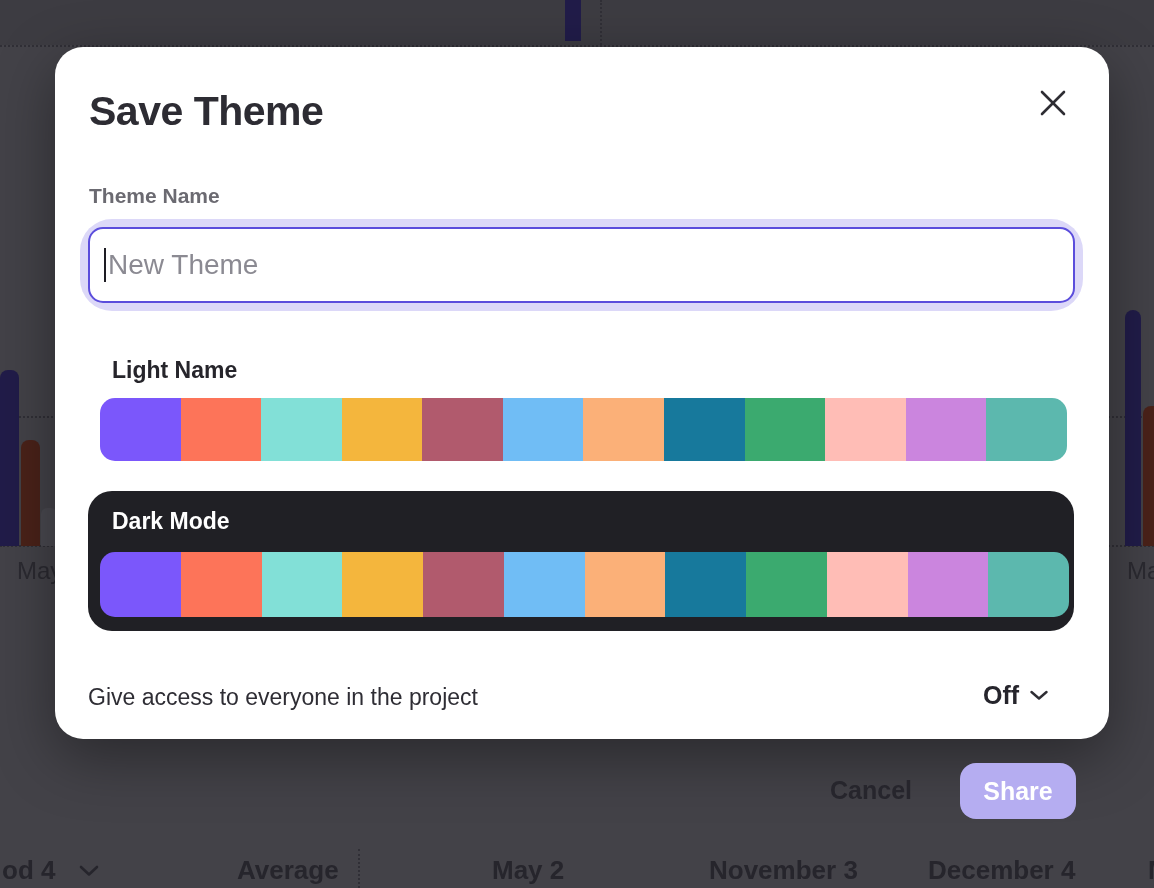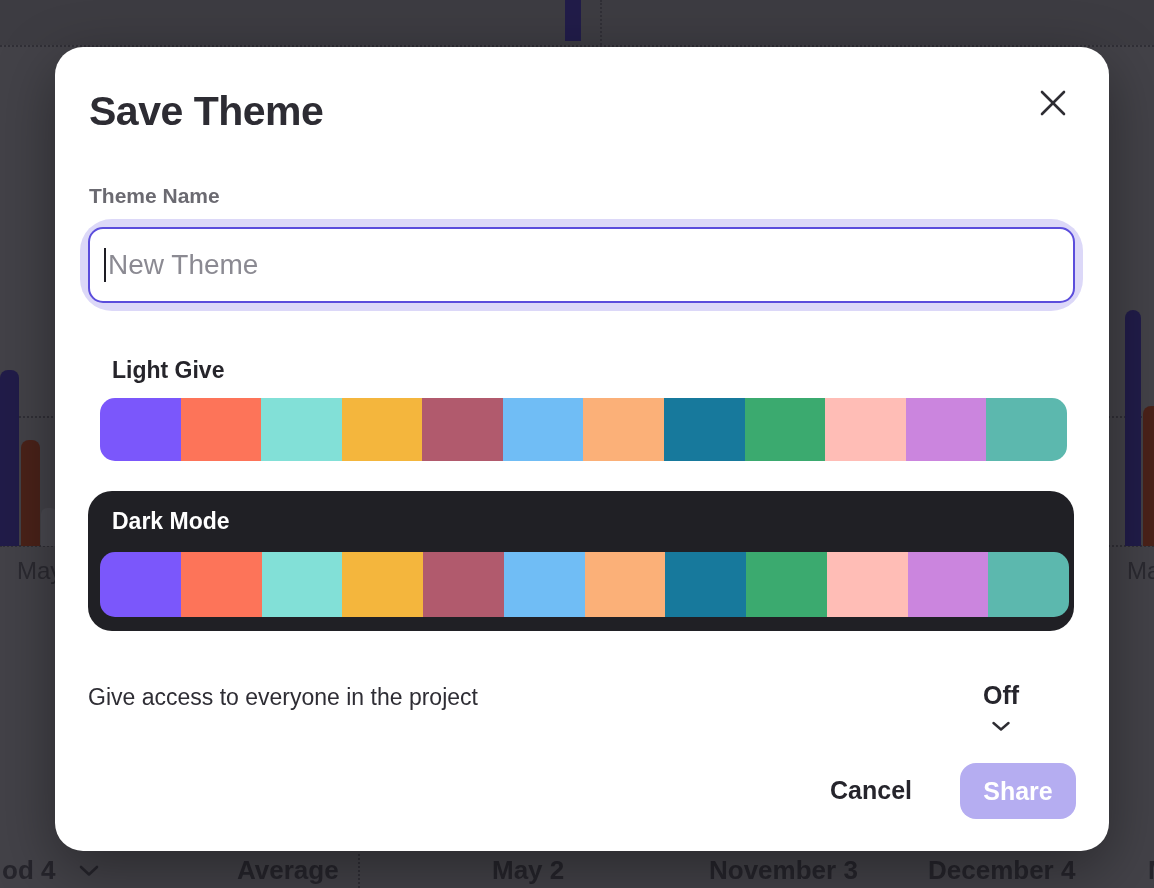--- a/index.html
+++ b/index.html
@@ -14,21 +14,21 @@
   
   .top-strip{left:0;top:0;width:1154px;height:45px;background:#3D3C42;}
   .dotted-h{border-top:2px dotted #302F36;height:0;}
   .dotted-v{border-left:2px dotted #302F36;width:0;}
   .bar{border-radius:8px 8px 0 0;}
   .axis-label{font-size:24px;color:#2B2A31;}
   .bottom-label{font-size:26px;font-weight:600;color:#26252C;white-space:nowrap;}
 
   
   .modal{
-    left:55px;top:47px;width:1054px;height:804px;
+    left:55px;top:47px;width:1054px;height:692px;
     background:#FFFFFF;border-radius:28px;
     box-shadow:0 18px 60px rgba(0,0,0,0.38);
     z-index:10;
   }
   .modal-title{font-size:41px;font-weight:700;color:#2D2C33;letter-spacing:-0.5px;}
   .close-btn{width:40px;height:40px;display:flex;align-items:center;justify-content:center;cursor:pointer;background:none;border:none;padding:0;}
   .field-label{font-size:21px;font-weight:600;color:#6B6A71;}
   .focus-ring{background:#DCD8F8;border-radius:32px;}
   .text-input{
     position:absolute;left:8px;top:8px;width:987px;height:76px;
@@ -104,21 +104,21 @@
     </span>
   </button>
 
   <label class="abs field-label" style="left:34px;top:137px;">Theme Name</label>
 
   <div class="abs focus-ring" style="left:25px;top:172px;width:1003px;height:92px;">
     <input class="text-input" type="text" placeholder="New Theme" style="">
     <div class="abs caret"></div>
   </div>
 
-  <div class="abs section-label" style="left:57px;top:310px;">Light Give</div>
+  <div class="abs section-label" style="left:57px;top:310px;">Light Name</div>
   <div class="abs swatch-row" style="left:45px;top:351px;width:967px;height:63px;">
       <div class="swatch" style="background: rgb(123, 87, 251);"></div>
       <div class="swatch" style="background: rgb(253, 116, 89);"></div>
       <div class="swatch" style="background: rgb(130, 224, 215);"></div>
       <div class="swatch" style="background: rgb(244, 182, 61);"></div>
       <div class="swatch" style="background: rgb(177, 90, 109);"></div>
       <div class="swatch" style="background: rgb(112, 189, 245);"></div>
       <div class="swatch" style="background: rgb(251, 176, 120);"></div>
       <div class="swatch" style="background: rgb(23, 121, 156);"></div>
       <div class="swatch" style="background: rgb(59, 170, 111);"></div>
@@ -139,21 +139,21 @@
         <div class="swatch" style="background: rgb(177, 90, 109);"></div>
         <div class="swatch" style="background: rgb(112, 189, 245);"></div>
         <div class="swatch" style="background: rgb(251, 176, 120);"></div>
         <div class="swatch" style="background: rgb(23, 121, 156);"></div>
         <div class="swatch" style="background: rgb(59, 170, 111);"></div>
         <div class="swatch" style="background: rgb(255, 189, 182);"></div>
         <div class="swatch" style="background: rgb(203, 133, 222);"></div>
         <div class="swatch" style="background: rgb(92, 184, 174);"></div>
       </div>
   </div>
-  <button class="abs dropdown" style="left:928px;top:634px;flex-direction:column;">
+  <button class="abs dropdown" style="left:928px;top:634px;">
     <span class="dropdown-value">Off</span>
     <span style="display:inline-flex;">
       <svg width="18" height="11" viewBox="0 0 18 11">
           <polyline points="1.5,2 9,8.5 16.5,2" fill="none" stroke="#2E2D33" stroke-width="2.4" stroke-linecap="round" stroke-linejoin="round"></polyline>
         </svg>
     </span>
   </button>
 
   <button class="abs cancel-btn" style="left:775px;top:729px;">Cancel</button>
   <button class="abs share-btn" style="left:905px;top:716px;">Share</button>

